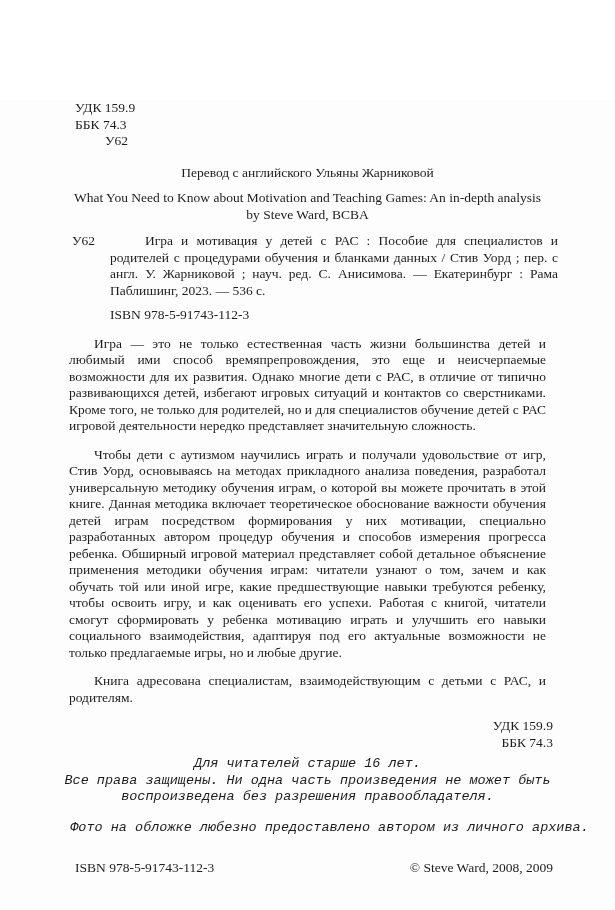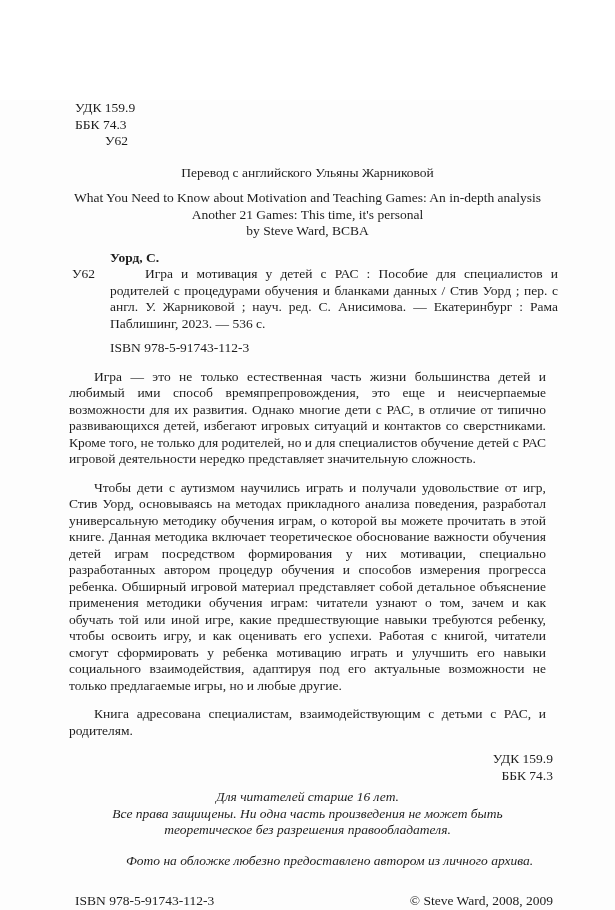--- a/index.html
+++ b/index.html
@@ -28,21 +28,21 @@
   .catalog-row { position: relative; }
   .catalog-code { position: absolute; left: 0; top: 0; }
   .catalog-desc { margin: 0 0 0 38px; text-indent: 35px; text-align: justify; }
   .isbn-top { margin: 8px 0 0 38px; }
 
   .annotation { margin: 7px 57px 0 57px; text-align: justify; }
   .annotation p { margin: 12px; text-indent: 25px; }
 
   .codes-bottom { margin: 5px 62px 0 0; text-align: right; }
 
-  .notices { margin-top: 5px; font-style: italic; }
+  .notices { margin-top: 5px; font-style: italic; font-family: Liberation Mono, monospace; }
   .photo-credit { margin-top: 14px; margin-left: 44px; }
 
   .footer { display: flex; justify-content: space-between; align-items: flex-start; margin: 24px 62px 0 75px; }
   .copyrights { text-align: left; }
 </style>
 </head>
 <body>
 
 <div class="page">
 
@@ -51,26 +51,24 @@
     <div>ББК 74.3</div>
     <div class="author-sign">У62</div>
   </div>
 
   <div class="credits centered">
     <div><span>Перевод с английского </span><span class="it">Ульяны Жарниковой</span></div>
   </div>
 
   <div class="original centered">
     <div>What You Need to Know about Motivation and Teaching Games: An in-depth analysis</div>
-    <div>Another 21 Games: This time, it's personal</div>
     <div><span>by </span><span class="it">Steve Ward</span><span>, BCBA</span></div>
   </div>
 
   <div class="catalog">
-    <div class="catalog-author bold">Уорд, С.</div>
     <div class="catalog-row">
       <span class="catalog-code">У62</span>
       <p class="catalog-desc">Игра и мотивация у детей с РАС : Пособие для специалистов и родителей с процедурами обучения и бланками данных / Стив Уорд ; пер. с англ. У. Жарниковой ;  науч. ред. С. Анисимова. — Екатеринбург : Рама Паблишинг, 2023. — 536 с.</p>
     </div>
     <div class="isbn-top">ISBN 978-5-91743-112-3</div>
   </div>
 
   <div class="annotation">
     <p>Игра — это не только естественная часть жизни большинства детей и любимый ими способ времяпрепровождения, это еще и неисчерпаемые возможности для их развития. Однако многие дети с РАС, в отличие от типично развивающихся детей, избегают игровых ситуаций и контактов со сверстниками. Кроме того, не только для родителей, но и для специалистов обучение детей с РАС игровой деятельности нередко представляет значительную сложность.</p>
     <p>Чтобы дети с аутизмом научились играть и получали удовольствие от игр, Стив Уорд, основываясь на методах прикладного анализа поведения, разработал универсальную методику обучения играм, о которой вы можете прочитать в этой книге. Данная методика включает теоретическое обоснование важности обучения детей играм посредством формирования у них мотивации, специально разработанных автором процедур обучения и способов измерения прогресса ребенка. Обширный игровой материал представляет собой детальное объяснение применения методики обучения играм: читатели узнают о том, зачем и как обучать той или иной игре, какие предшествующие навыки требуются ребенку, чтобы освоить игру, и как оценивать его успехи. Работая с книгой, читатели смогут сформировать у ребенка мотивацию играть и улучшить его навыки социального взаимодействия, адаптируя под его актуальные возможности не только предлагаемые игры, но и любые другие.</p>
@@ -78,21 +76,21 @@
   </div>
 
   <div class="codes-bottom">
     <div>УДК 159.9</div>
     <div>ББК 74.3</div>
   </div>
 
   <div class="notices centered">
     <div>Для читателей старше 16 лет.</div>
     <div>Все права защищены. Ни одна часть произведения не может быть</div>
-    <div>теоретическое без разрешения правообладателя.</div>
+    <div>воспроизведена без разрешения правообладателя.</div>
     <div class="photo-credit">Фото на обложке любезно предоставлено автором из личного архива.</div>
   </div>
 
   <div class="footer">
     <div>ISBN 978-5-91743-112-3</div>
     <div class="copyrights">
       <div>© Steve Ward, 2008, 2009</div>
     </div>
   </div>
 

